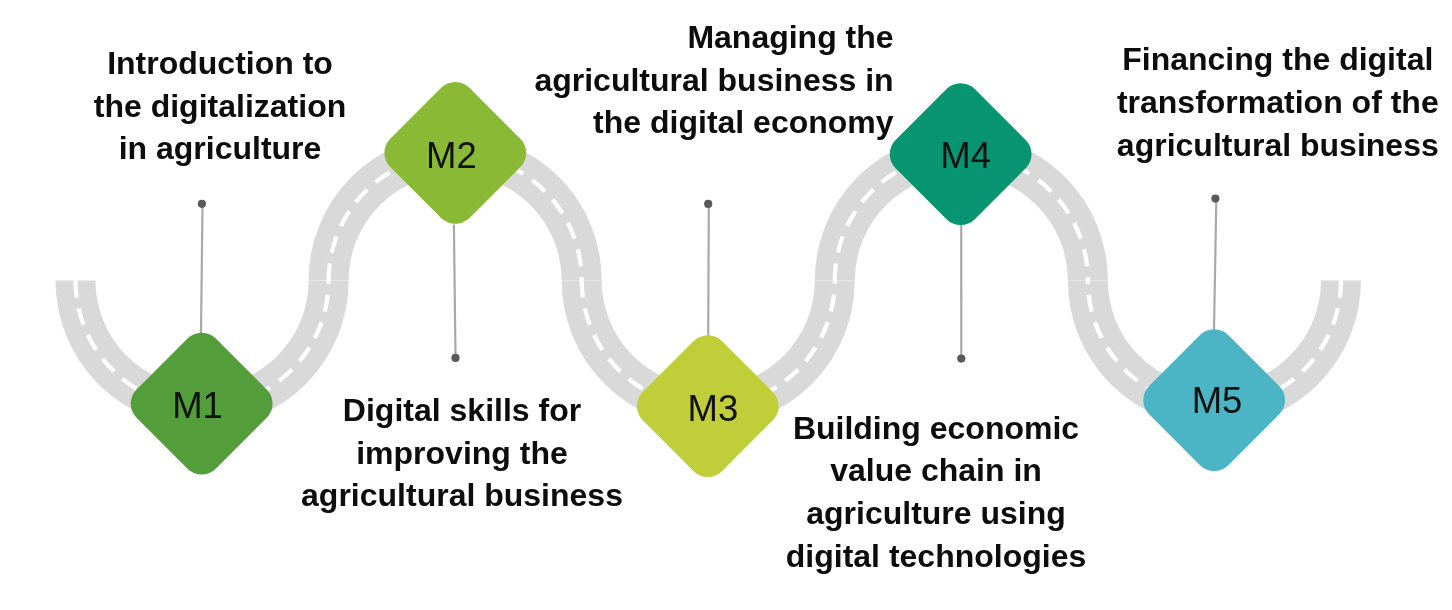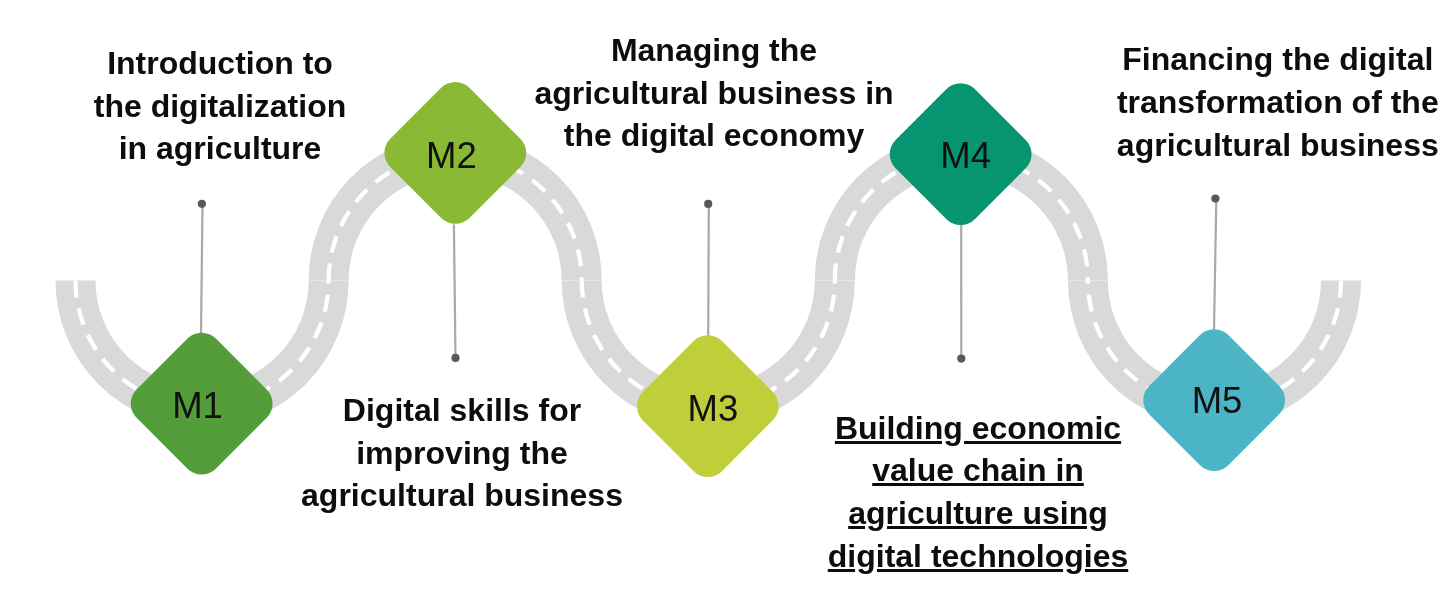--- a/index.html
+++ b/index.html
@@ -51,16 +51,16 @@
   <g font-family="Liberation Sans, sans-serif" font-size="36.5" fill="#111111" text-anchor="middle">
     <text x="197.5" y="417.8">M1</text>
     <text x="451.4" y="167.6">M2</text>
     <text x="712.9" y="420.9">M3</text>
     <text x="965.6" y="168.1">M4</text>
     <text x="1217.0" y="413.3">M5</text>
   </g>
 </svg>
 <div class="lbl" style="left:220px;top:41.9px;">Introduction to<br>the digitalization<br>in agriculture</div>
 <div class="lbl" style="left:462px;top:389px;">Digital skills for<br>improving the<br>agricultural business</div>
-<div class="lbl" style="left:714px;top:29px;">Managing the<br>agricultural business in<br>the digital economy</div>
-<div class="lbl" style="left:978px;top:406.6px;text-decoration:underline;">Building economic<br>value chain in<br>agriculture using<br>digital technologies</div>
+<div class="lbl" style="left:714px;top:16px;text-align:right;">Managing the<br>agricultural business in<br>the digital economy</div>
+<div class="lbl" style="left:936px;top:406.6px;">Building economic<br>value chain in<br>agriculture using<br>digital technologies</div>
 <div class="lbl" style="left:1237.8px;top:38.3px;margin-left:40px;">Financing the digital<br>transformation of the<br>agricultural business</div>
 </div>
 
 </body></html>

